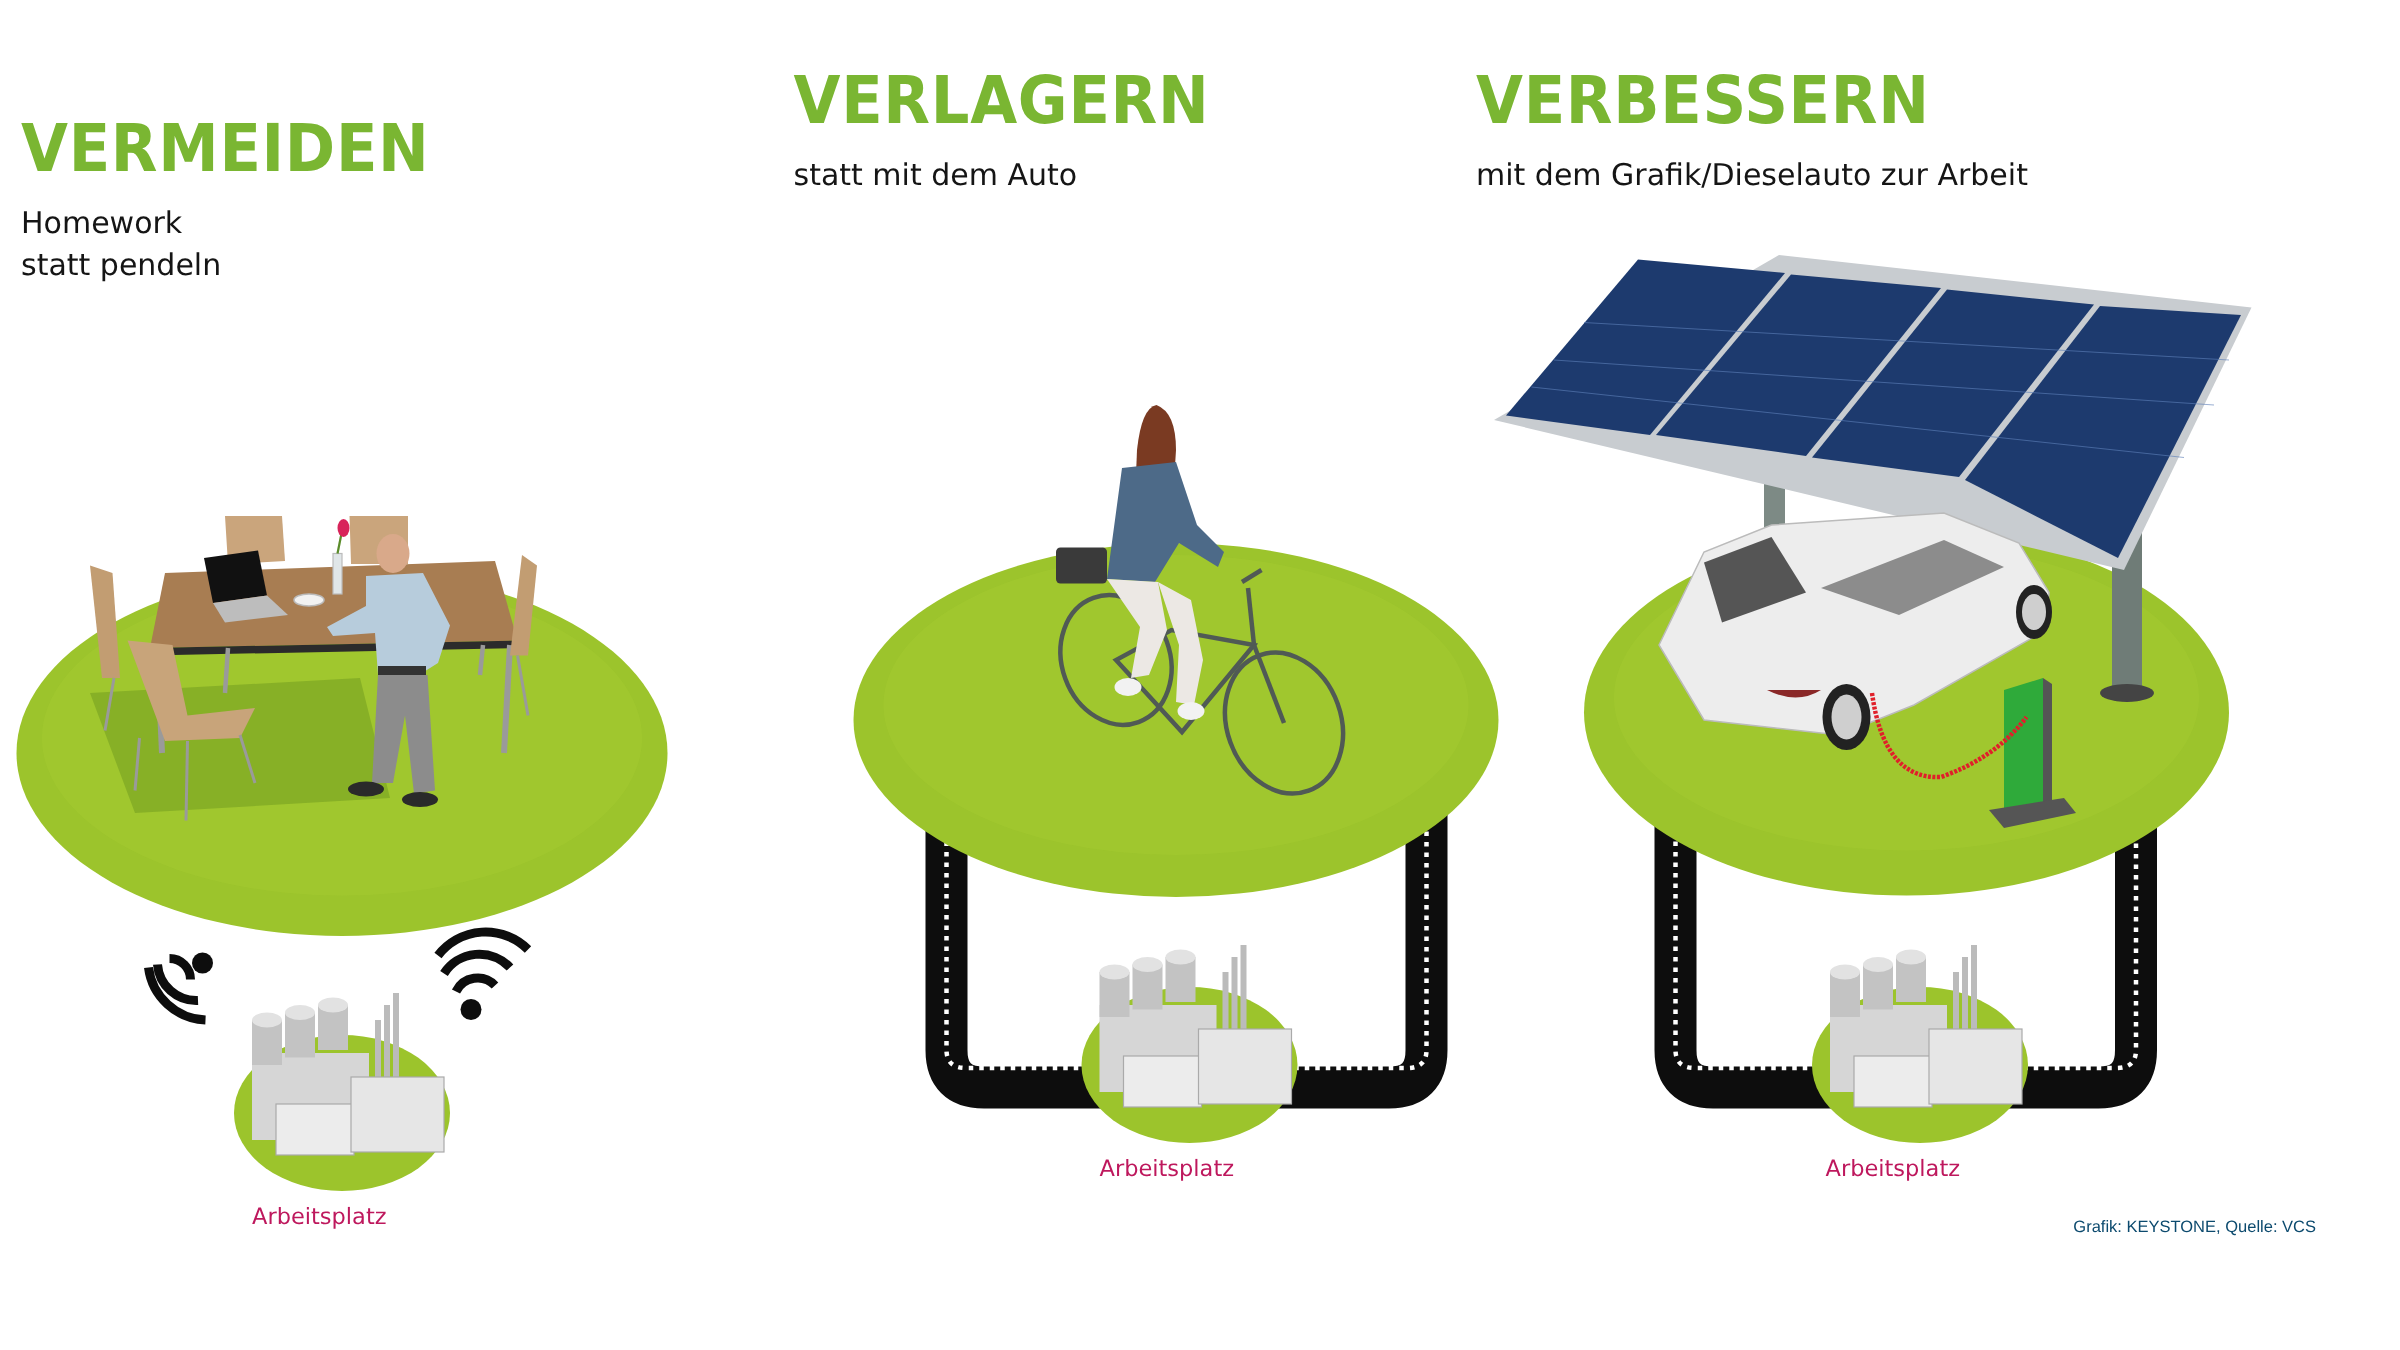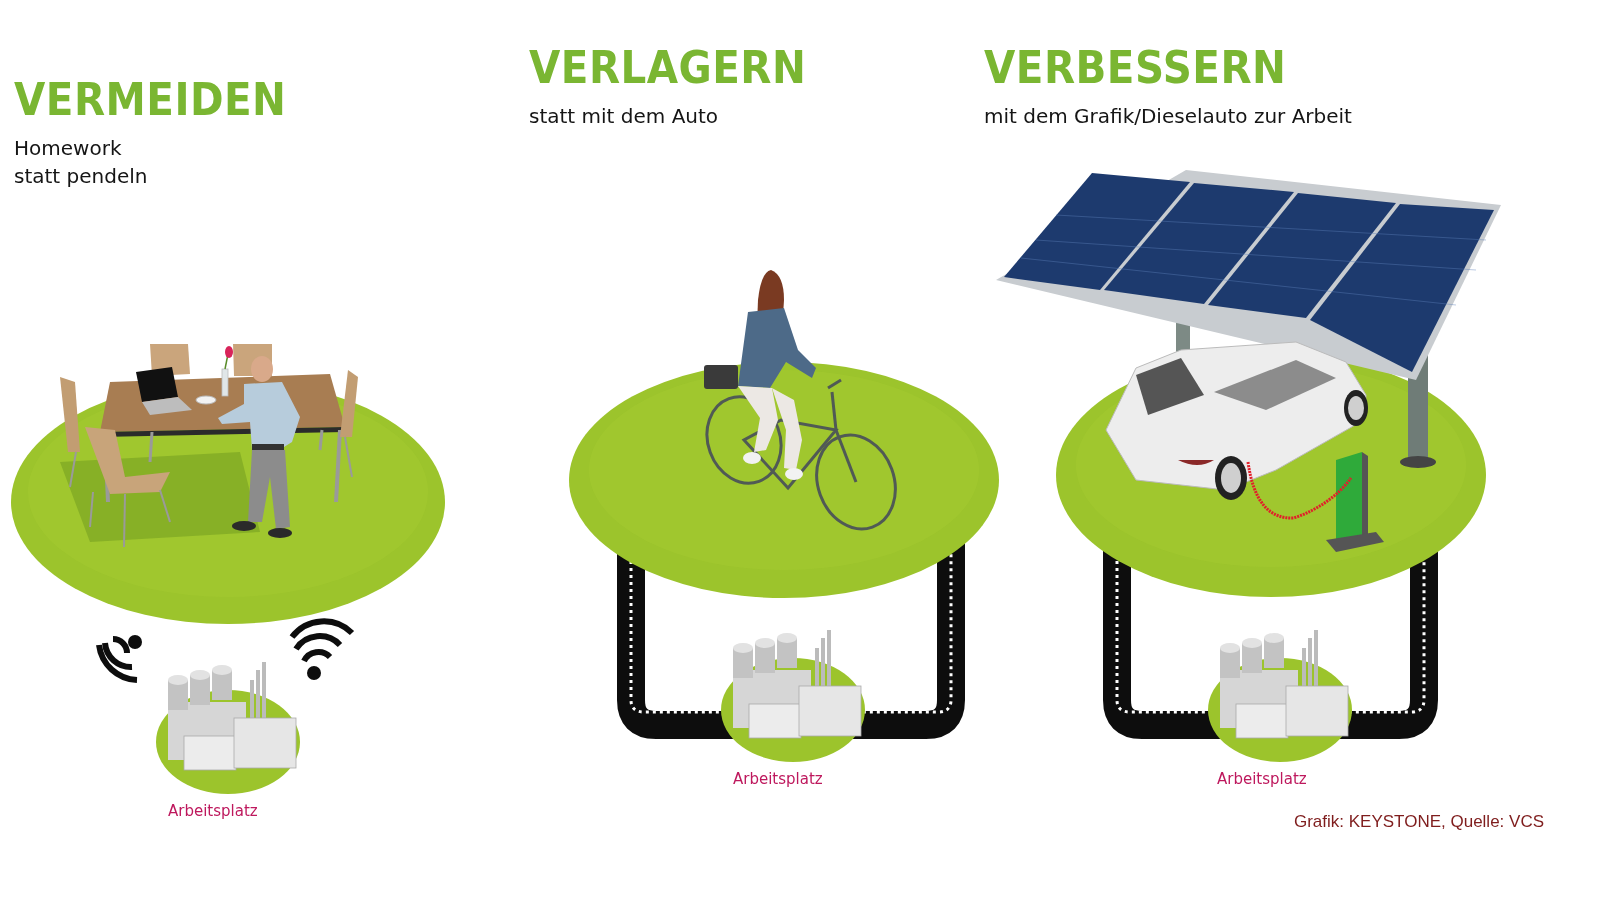--- a/index.html
+++ b/index.html
@@ -9,21 +9,21 @@
   .col-1 { left: 0; width: 510px; margin-top: 32px; }
   .col-2 { left: 516px; width: 520px; }
   .col-3 { left: 976px; width: 570px; }
   .heading { position: absolute; top: 46px; font-size: 44px; font-weight: bold;
              letter-spacing: 0.5px; color: #7ab632; margin: 0; line-height: 1; transform: scaleX(0.92); transform-origin: left; }
   .sub { position: absolute; top: 102px; font-size: 20px; line-height: 28px; color: #151515; margin: 0; }
   .sub span { display: block; white-space: nowrap; }
   .scene { position: absolute; left: 0; top: 0; }
   .label { position: absolute; font-size: 15px; font-weight: normal; color: #be185d; white-space: nowrap; }
   .credit { position: absolute; right: 56px; top: 812px; font-family: "Liberation Sans", sans-serif;
-            font-size: 17px; color: #7f1d1d; white-space: nowrap; }
+            font-size: 11px; color: #0c4a6e; white-space: nowrap; }
 </style>
 </head>
 <body>
 
 <div class="col col-1">
   <h1 class="heading" style="left:14px">VERMEIDEN</h1>
   <div class="sub" style="left:14px">
     <span>Homework</span>
     <span>statt pendeln</span>
   </div>

